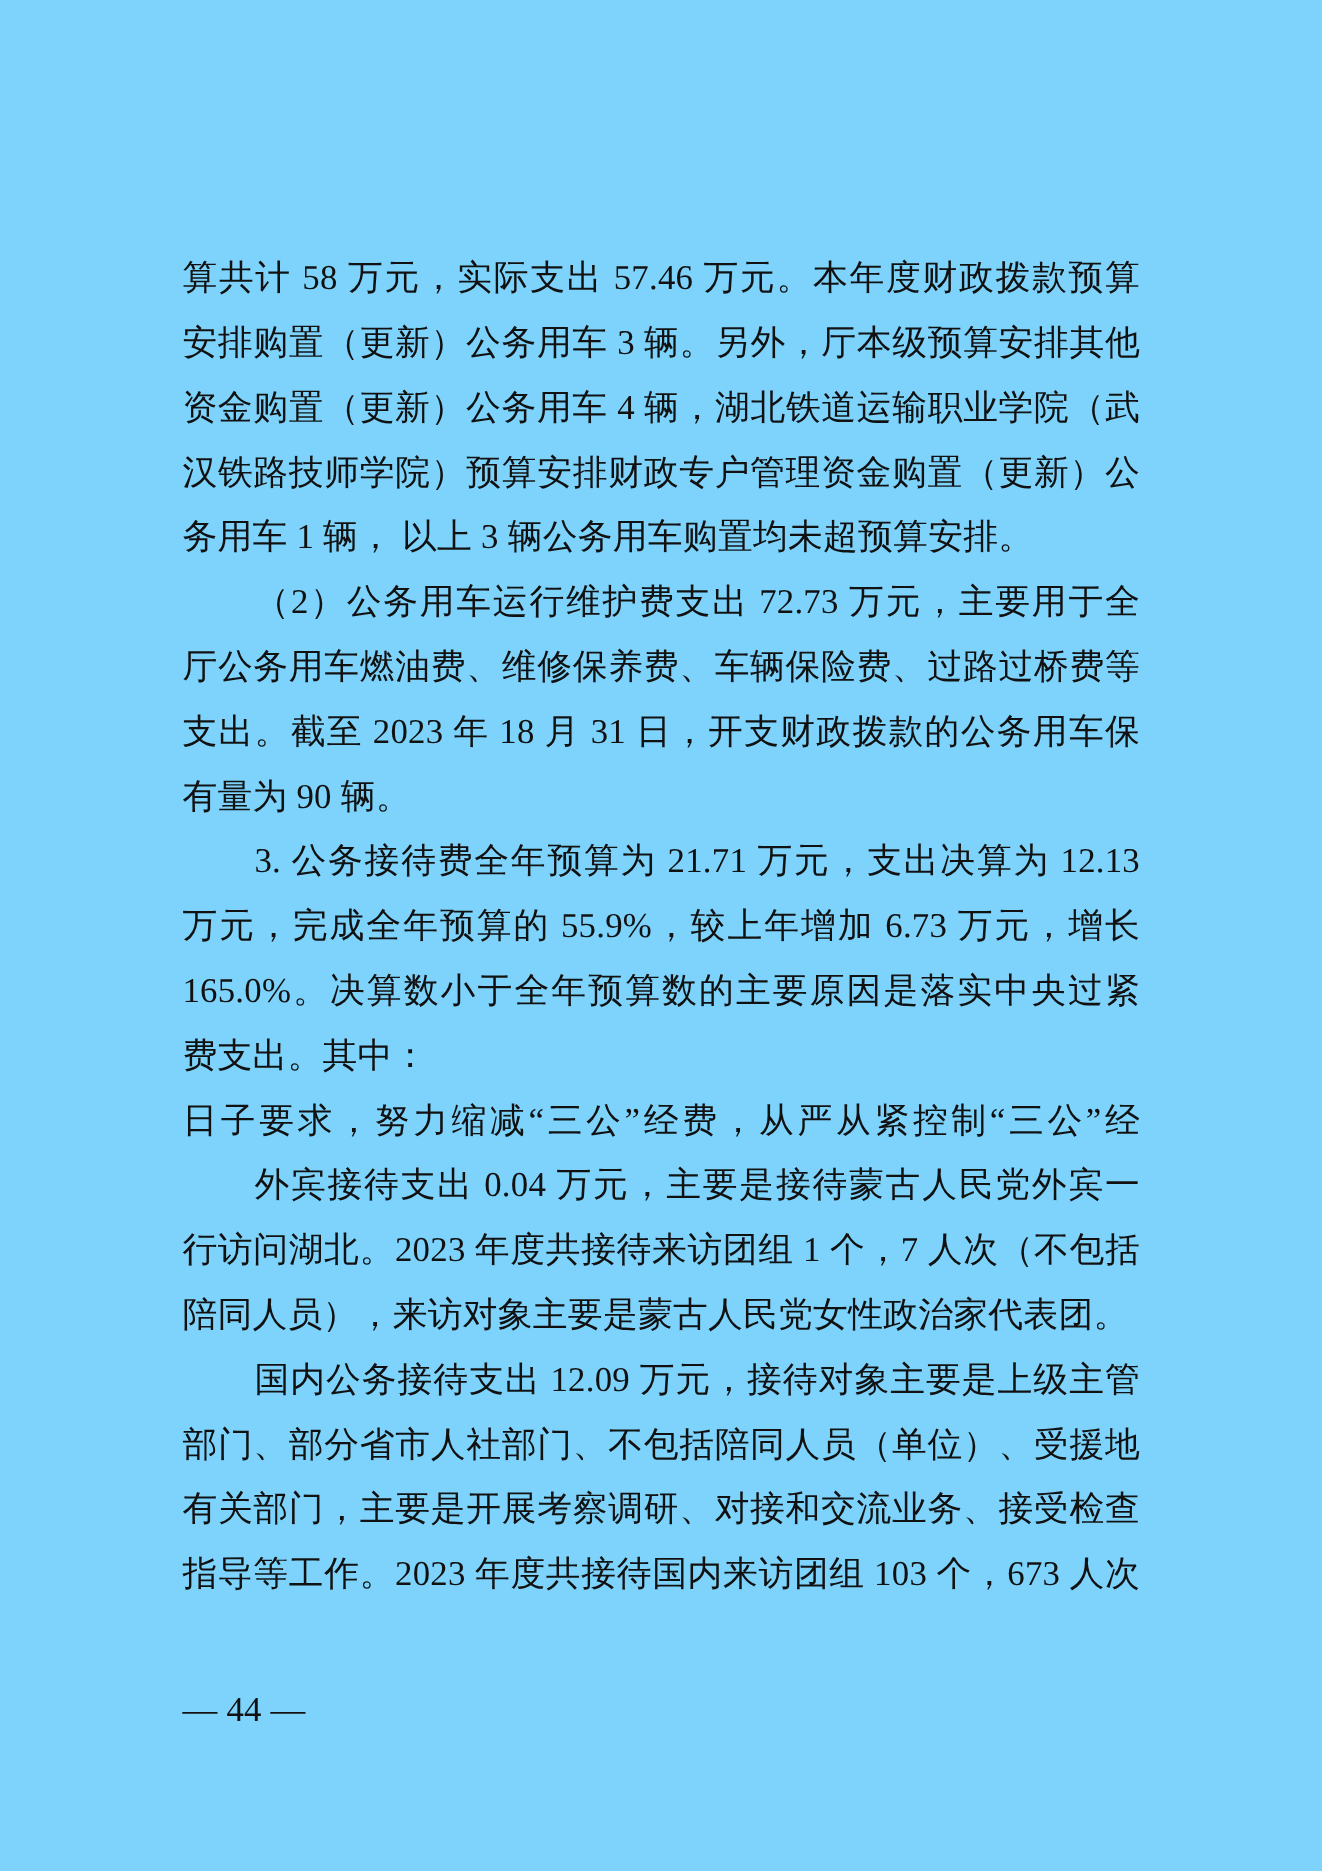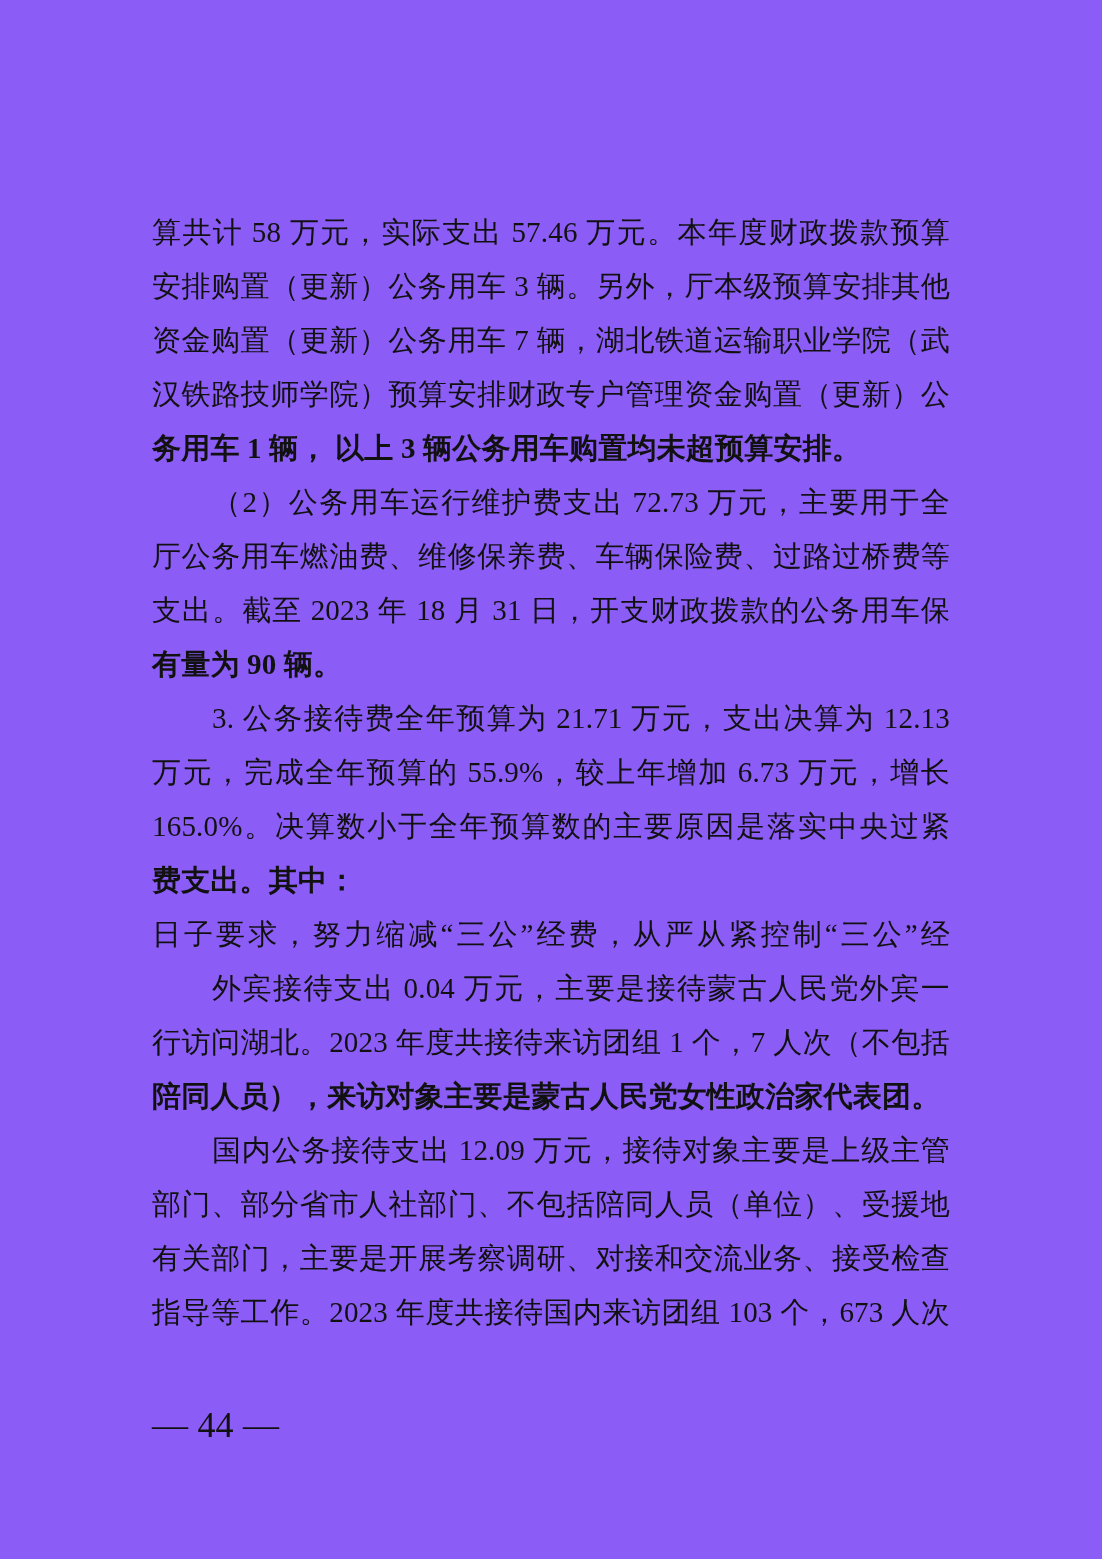--- a/index.html
+++ b/index.html
@@ -11,21 +11,21 @@
     position: relative;
     width: 1102px;
     height: 1559px;
     font-family: "Liberation Serif", "DejaVu Serif", serif;
     color: #111111;
     overflow: hidden;
   }
   .page {
     position: absolute;
     inset: 0;
-    background: #8b5cf6;
+    background: #7dd3fc;
   }
   .content {
     position: absolute;
     left: 152px;
     top: 205px;
     width: 798px;
   }
   .line {
     font-size: 29px;
     line-height: 54px;
@@ -34,39 +34,38 @@
     text-align-last: justify;
     letter-spacing: 0.2px;
     white-space: nowrap;
   }
   .line.indent {
     text-indent: 60px;
   }
   .line.para-end {
     text-align: center;
     text-align-last: left;
-    font-weight: bold;
   }
   .footer {
     position: absolute;
     left: 152px;
     top: 1398px;
-    font-size: 36px;
+    font-size: 29px;
     line-height: 54px;
     letter-spacing: 0.2px;
   }
 </style>
 </head>
 <body>
 
 <div class="page">
   <div class="content">
     <div class="line">算共计 58 万元，实际支出 57.46 万元。本年度财政拨款预算</div>
     <div class="line">安排购置（更新）公务用车 3 辆。另外，厅本级预算安排其他</div>
-    <div class="line">资金购置（更新）公务用车 7 辆，湖北铁道运输职业学院（武</div>
+    <div class="line">资金购置（更新）公务用车 4 辆，湖北铁道运输职业学院（武</div>
     <div class="line">汉铁路技师学院）预算安排财政专户管理资金购置（更新）公</div>
     <div class="line para-end">务用车 1 辆， 以上 3 辆公务用车购置均未超预算安排。</div>
     <div class="line indent">（2）公务用车运行维护费支出 72.73 万元，主要用于全</div>
     <div class="line">厅公务用车燃油费、维修保养费、车辆保险费、过路过桥费等</div>
     <div class="line">支出。截至 2023 年 18 月 31 日，开支财政拨款的公务用车保</div>
     <div class="line para-end">有量为 90 辆。</div>
     <div class="line indent">3. 公务接待费全年预算为 21.71 万元，支出决算为 12.13</div>
     <div class="line">万元，完成全年预算的 55.9%，较上年增加 6.73 万元，增长</div>
     <div class="line">165.0%。决算数小于全年预算数的主要原因是落实中央过紧</div>
     <div class="line para-end">费支出。其中：</div>

